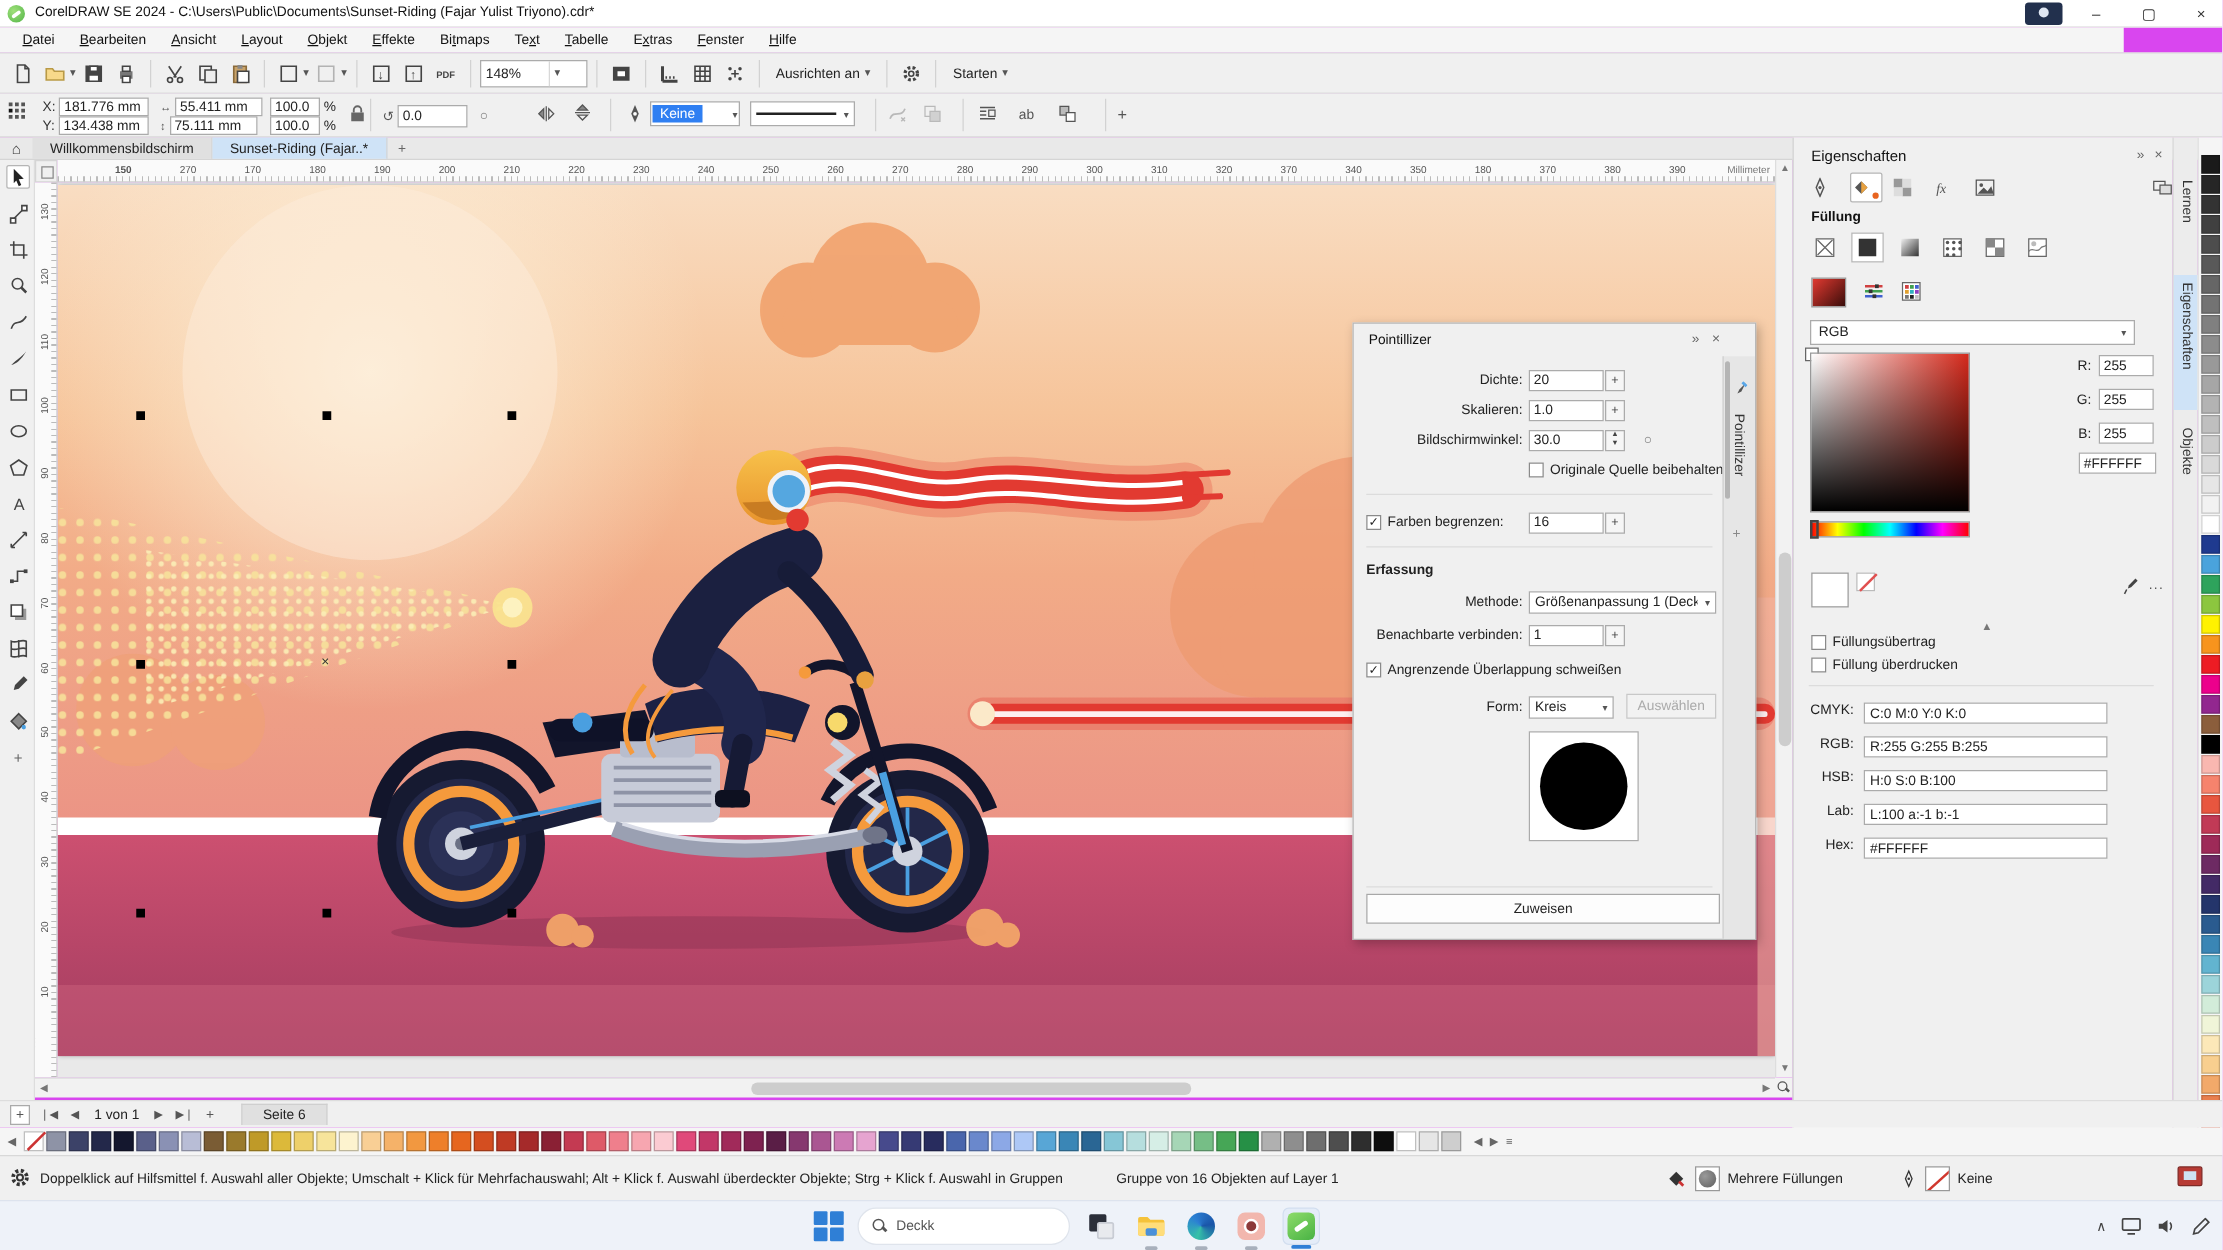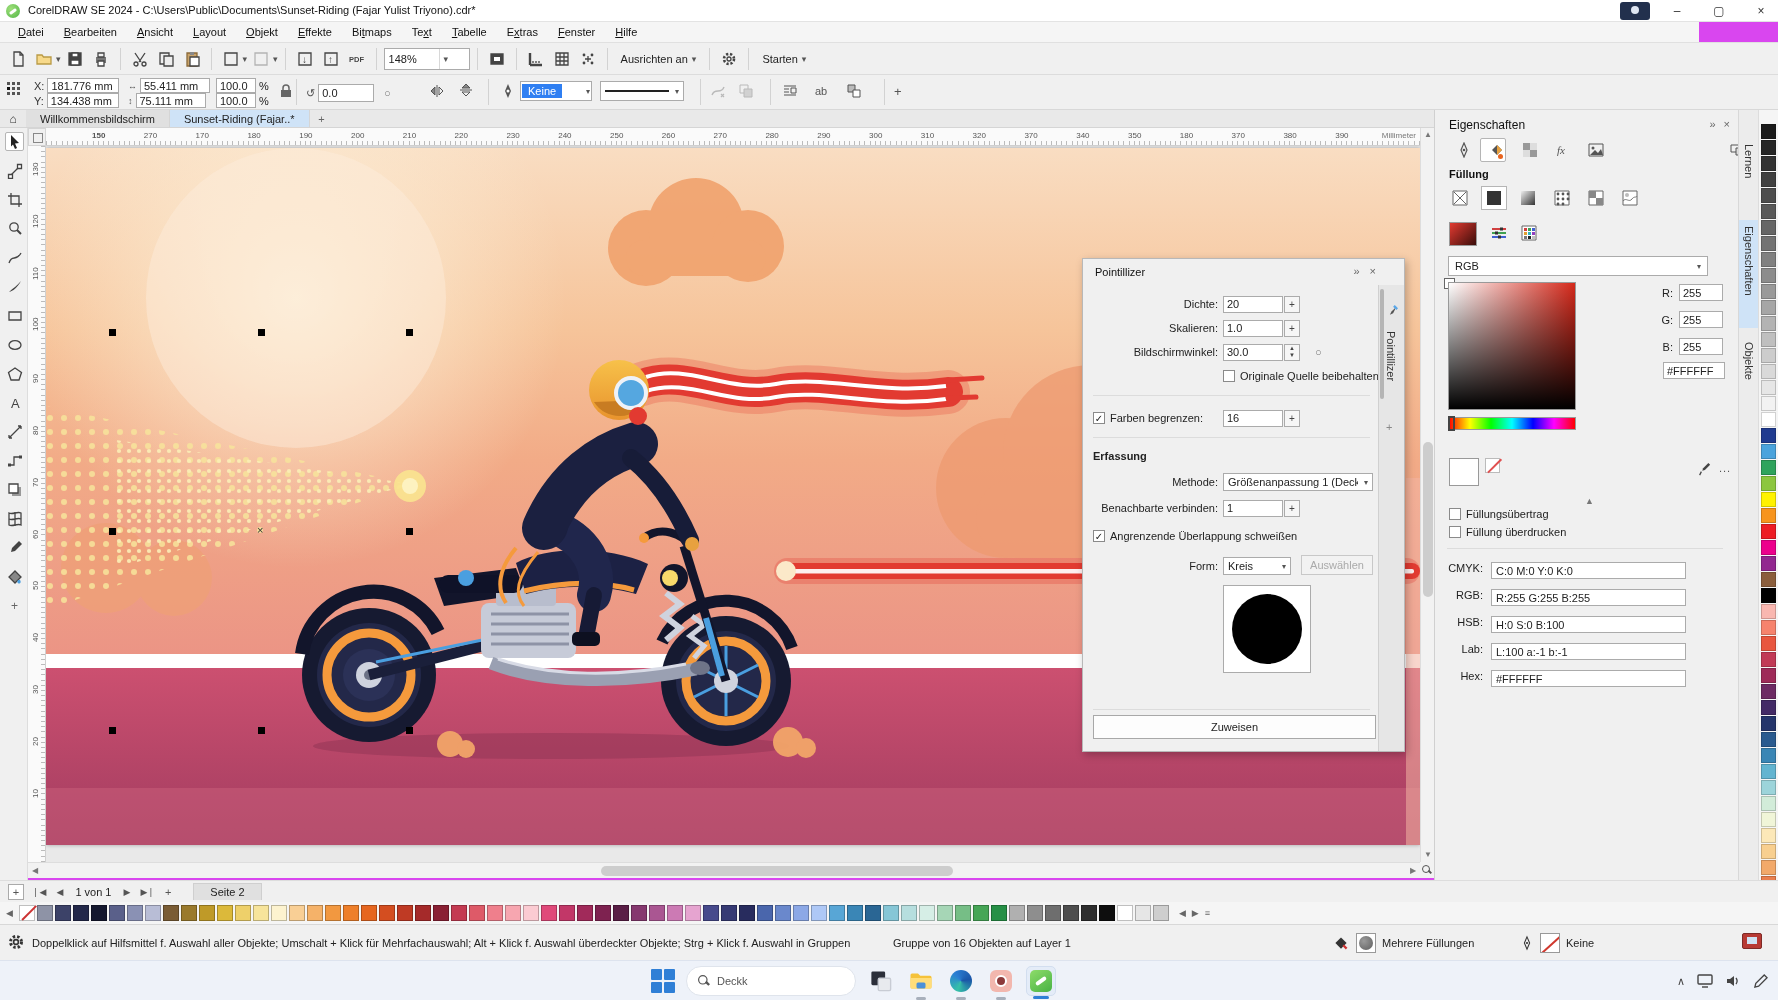--- a/index.html
+++ b/index.html
@@ -109,21 +109,21 @@
     text-align:center; line-height:22px; }
   #pz-preview { position:absolute; left:140px; top:338px; width:88px; height:88px; background:#fff; border:1px solid #ababab; }
   #pz-preview .dot { position:absolute; left:8px; top:8px; width:70px; height:70px; border-radius:50%; background:#000; }
   #pz-choose { position:absolute; left:218px; top:318px; width:72px; height:20px; border:1px solid #c8c8c8; color:#aaa;
     text-align:center; line-height:18px; background:#f2f2f2; }
 
   
   #props { left:1434px; top:110px; width:304px; height:814px; background:#f0f0f0; border-left:1px solid #d0d0d0; }
   #props-header { position:absolute; left:14px; top:8px; font-size:12px; color:#111; }
   #props-header-icons { position:absolute; right:8px; top:8px; color:#666; display:flex; gap:8px; }
-  .pp-iconbtn { width:26px; height:24px; border:1px solid transparent; display:flex; align-items:center; justify-content:flex-end; border-radius:2px; }
+  .pp-iconbtn { width:26px; height:24px; border:1px solid transparent; display:flex; align-items:center; justify-content:flex-start; border-radius:2px; }
   .pp-iconbtn.active { background:#fff; border-color:#b5b5b5; }
   #props-tabs { position:absolute; left:12px; top:28px; display:flex; gap:7px; }
   .orange-dot { position:absolute; right:2px; bottom:2px; width:5px; height:5px; border-radius:50%; background:#e8641f; }
   #fill-title { position:absolute; left:14px; top:58px; font-weight:bold; color:#111; }
   #fill-types { position:absolute; left:12px; top:76px; display:flex; gap:8px; }
   .ft { width:26px; height:24px; border:1px solid transparent; display:flex; align-items:center; justify-content:center; }
   .ft.selected { background:#fff; border-color:#b5b5b5; }
   #fill-swatch-row { position:absolute; left:14px; top:112px; display:flex; gap:14px; align-items:center; }
   #red-swatch { width:28px; height:24px; border:1px solid #999; background:linear-gradient(135deg,#e23a31,#3a0d0a); }
   #rgb-combo { position:absolute; left:13px; top:146px; width:260px; height:20px; background:#fff; border:1px solid #ababab;
@@ -1140,21 +1140,21 @@
     </div>
 
   <div id="pagebar" class="abs">
     <div id="addpage-btn">+</div>
     <span class="nav-btn">❘◀</span>
     <span class="nav-btn">◀</span>
     <span id="page-indicator">1 von 1</span>
     <span class="nav-btn">▶</span>
     <span class="nav-btn">▶❘</span>
     <span class="nav-btn" style="font-size:11px">+</span>
-    <div id="page-tab">Seite 2</div>
+    <div id="page-tab">Seite 6</div>
   </div>
 
   <div id="bottom-palette" class="abs">
     <span id="bp-left">◀</span>
     <div id="bp-swatches" style="display:flex">
         <div class="bp-swatch bp-none"></div>
         <div class="bp-swatch" style="background: rgb(142, 147, 166);"></div>
         <div class="bp-swatch" style="background: rgb(60, 66, 104);"></div>
         <div class="bp-swatch" style="background: rgb(35, 40, 74);"></div>
         <div class="bp-swatch" style="background: rgb(20, 23, 46);"></div>

